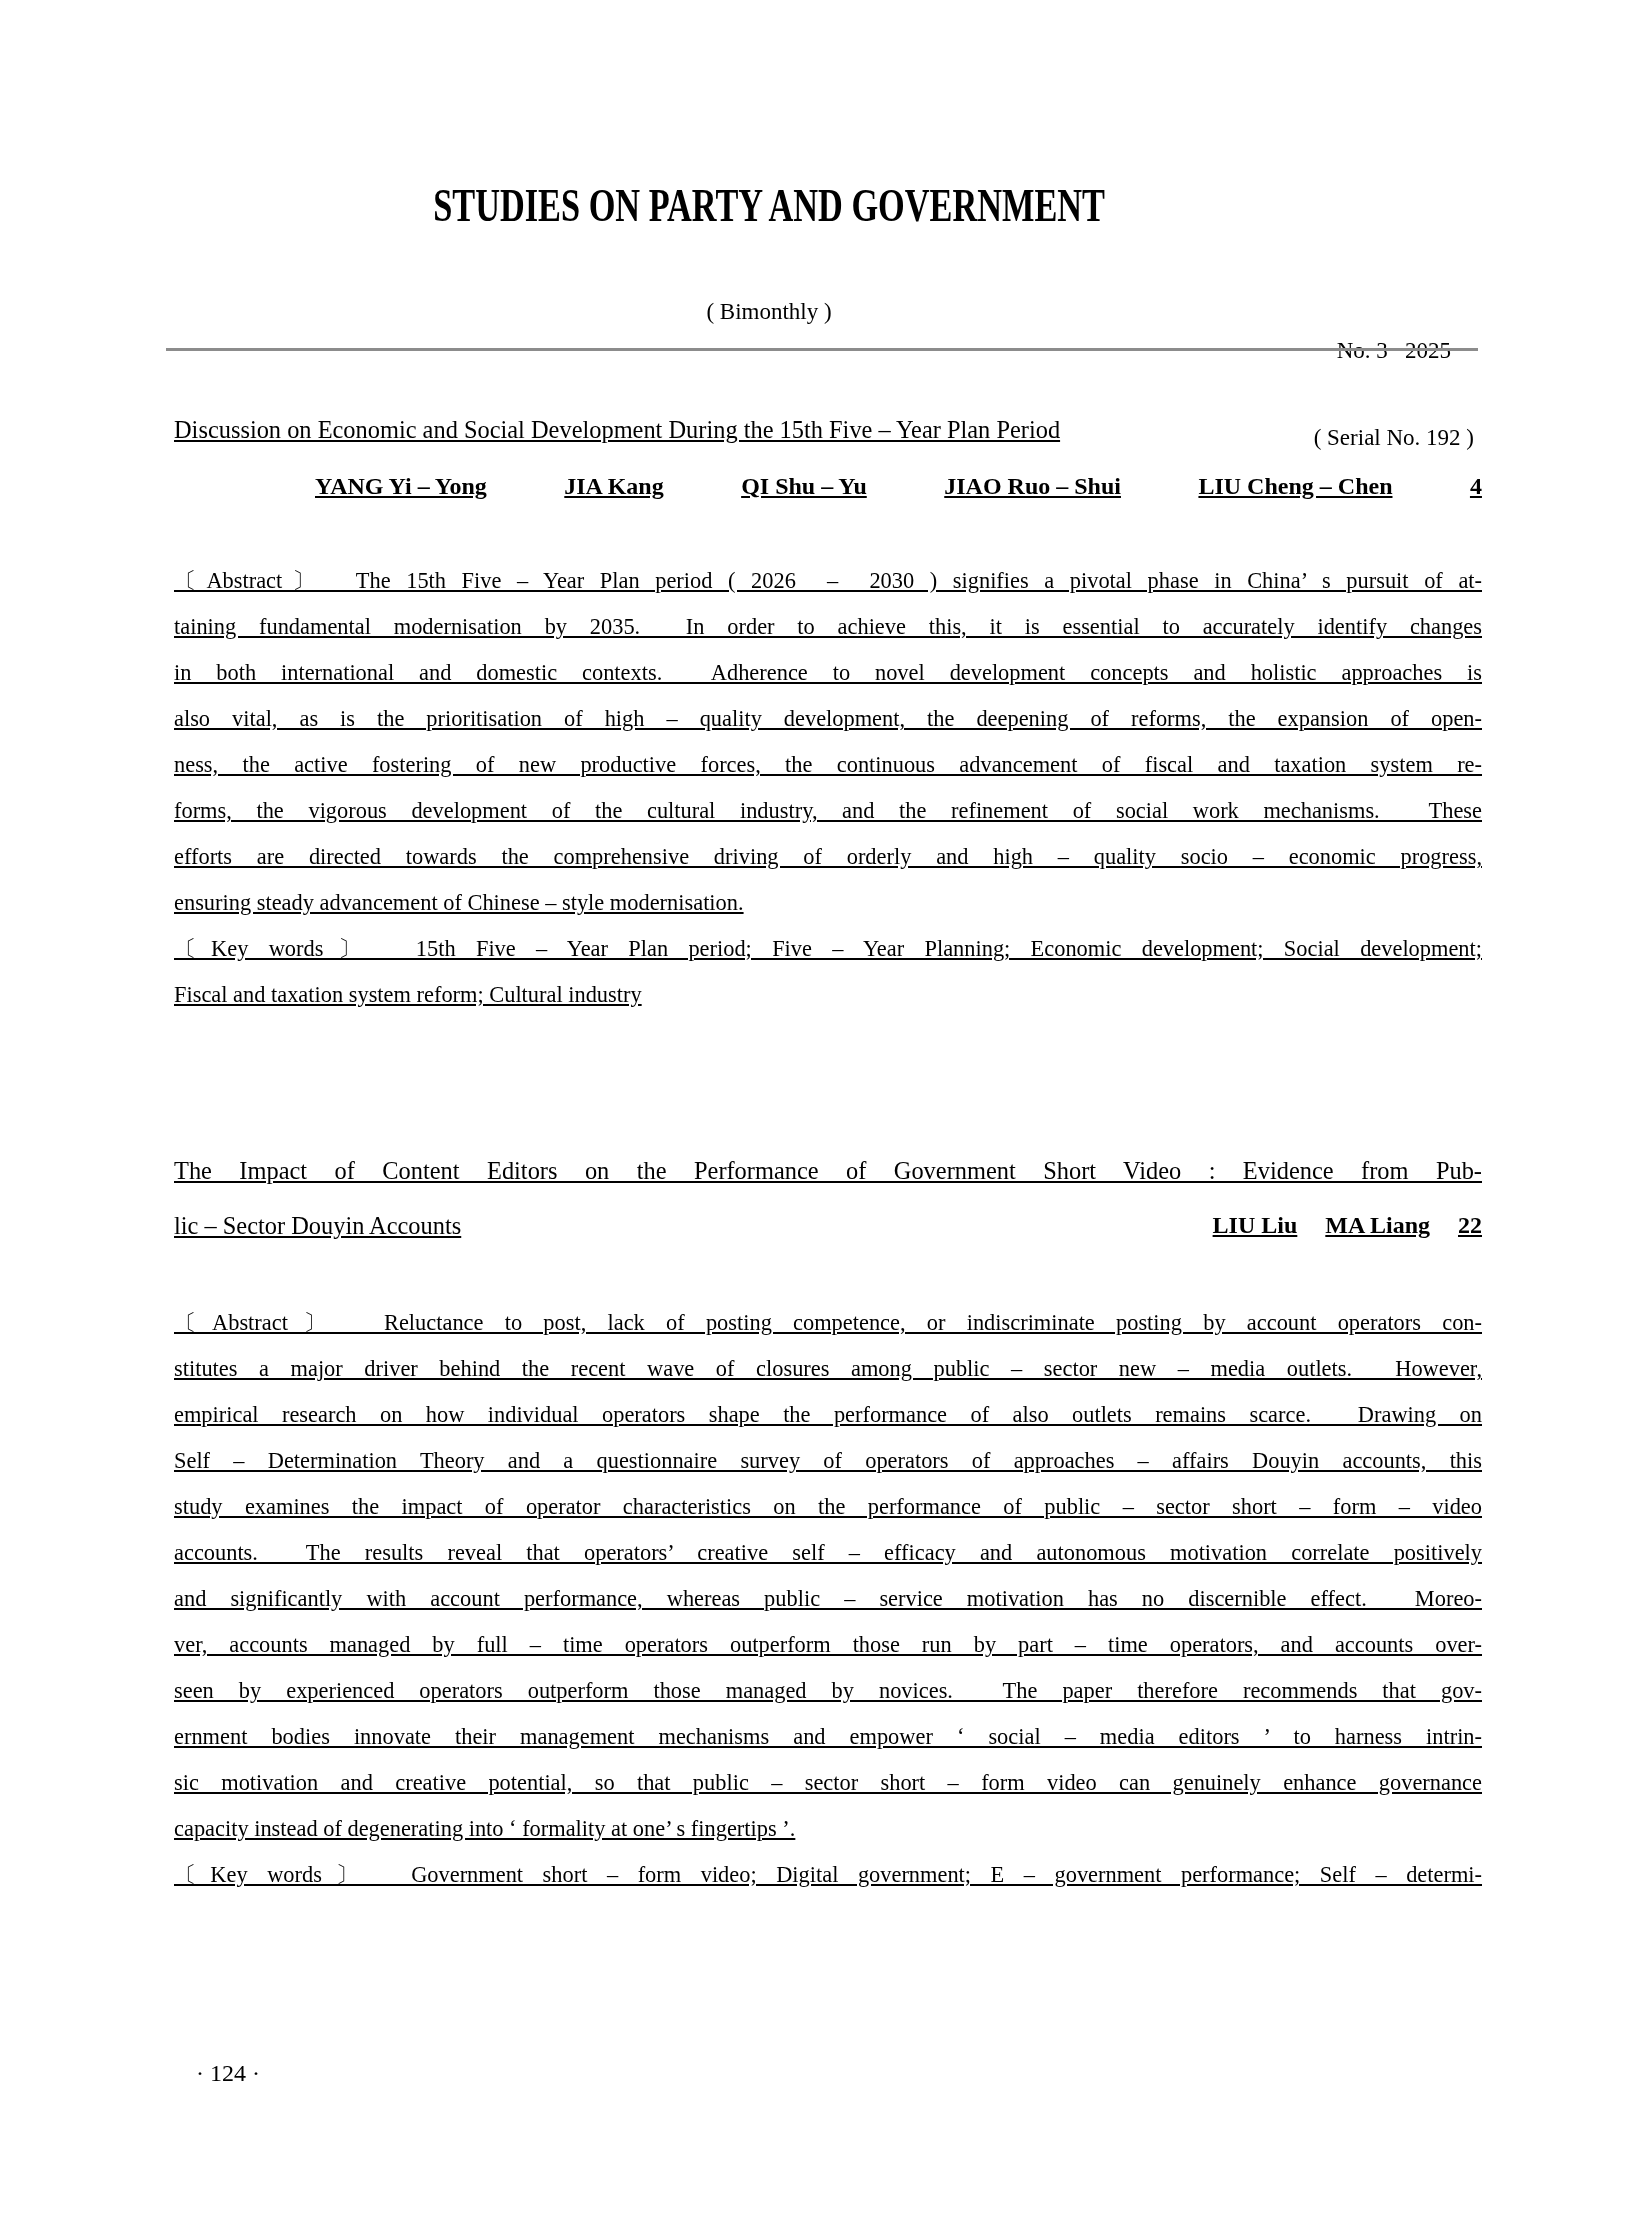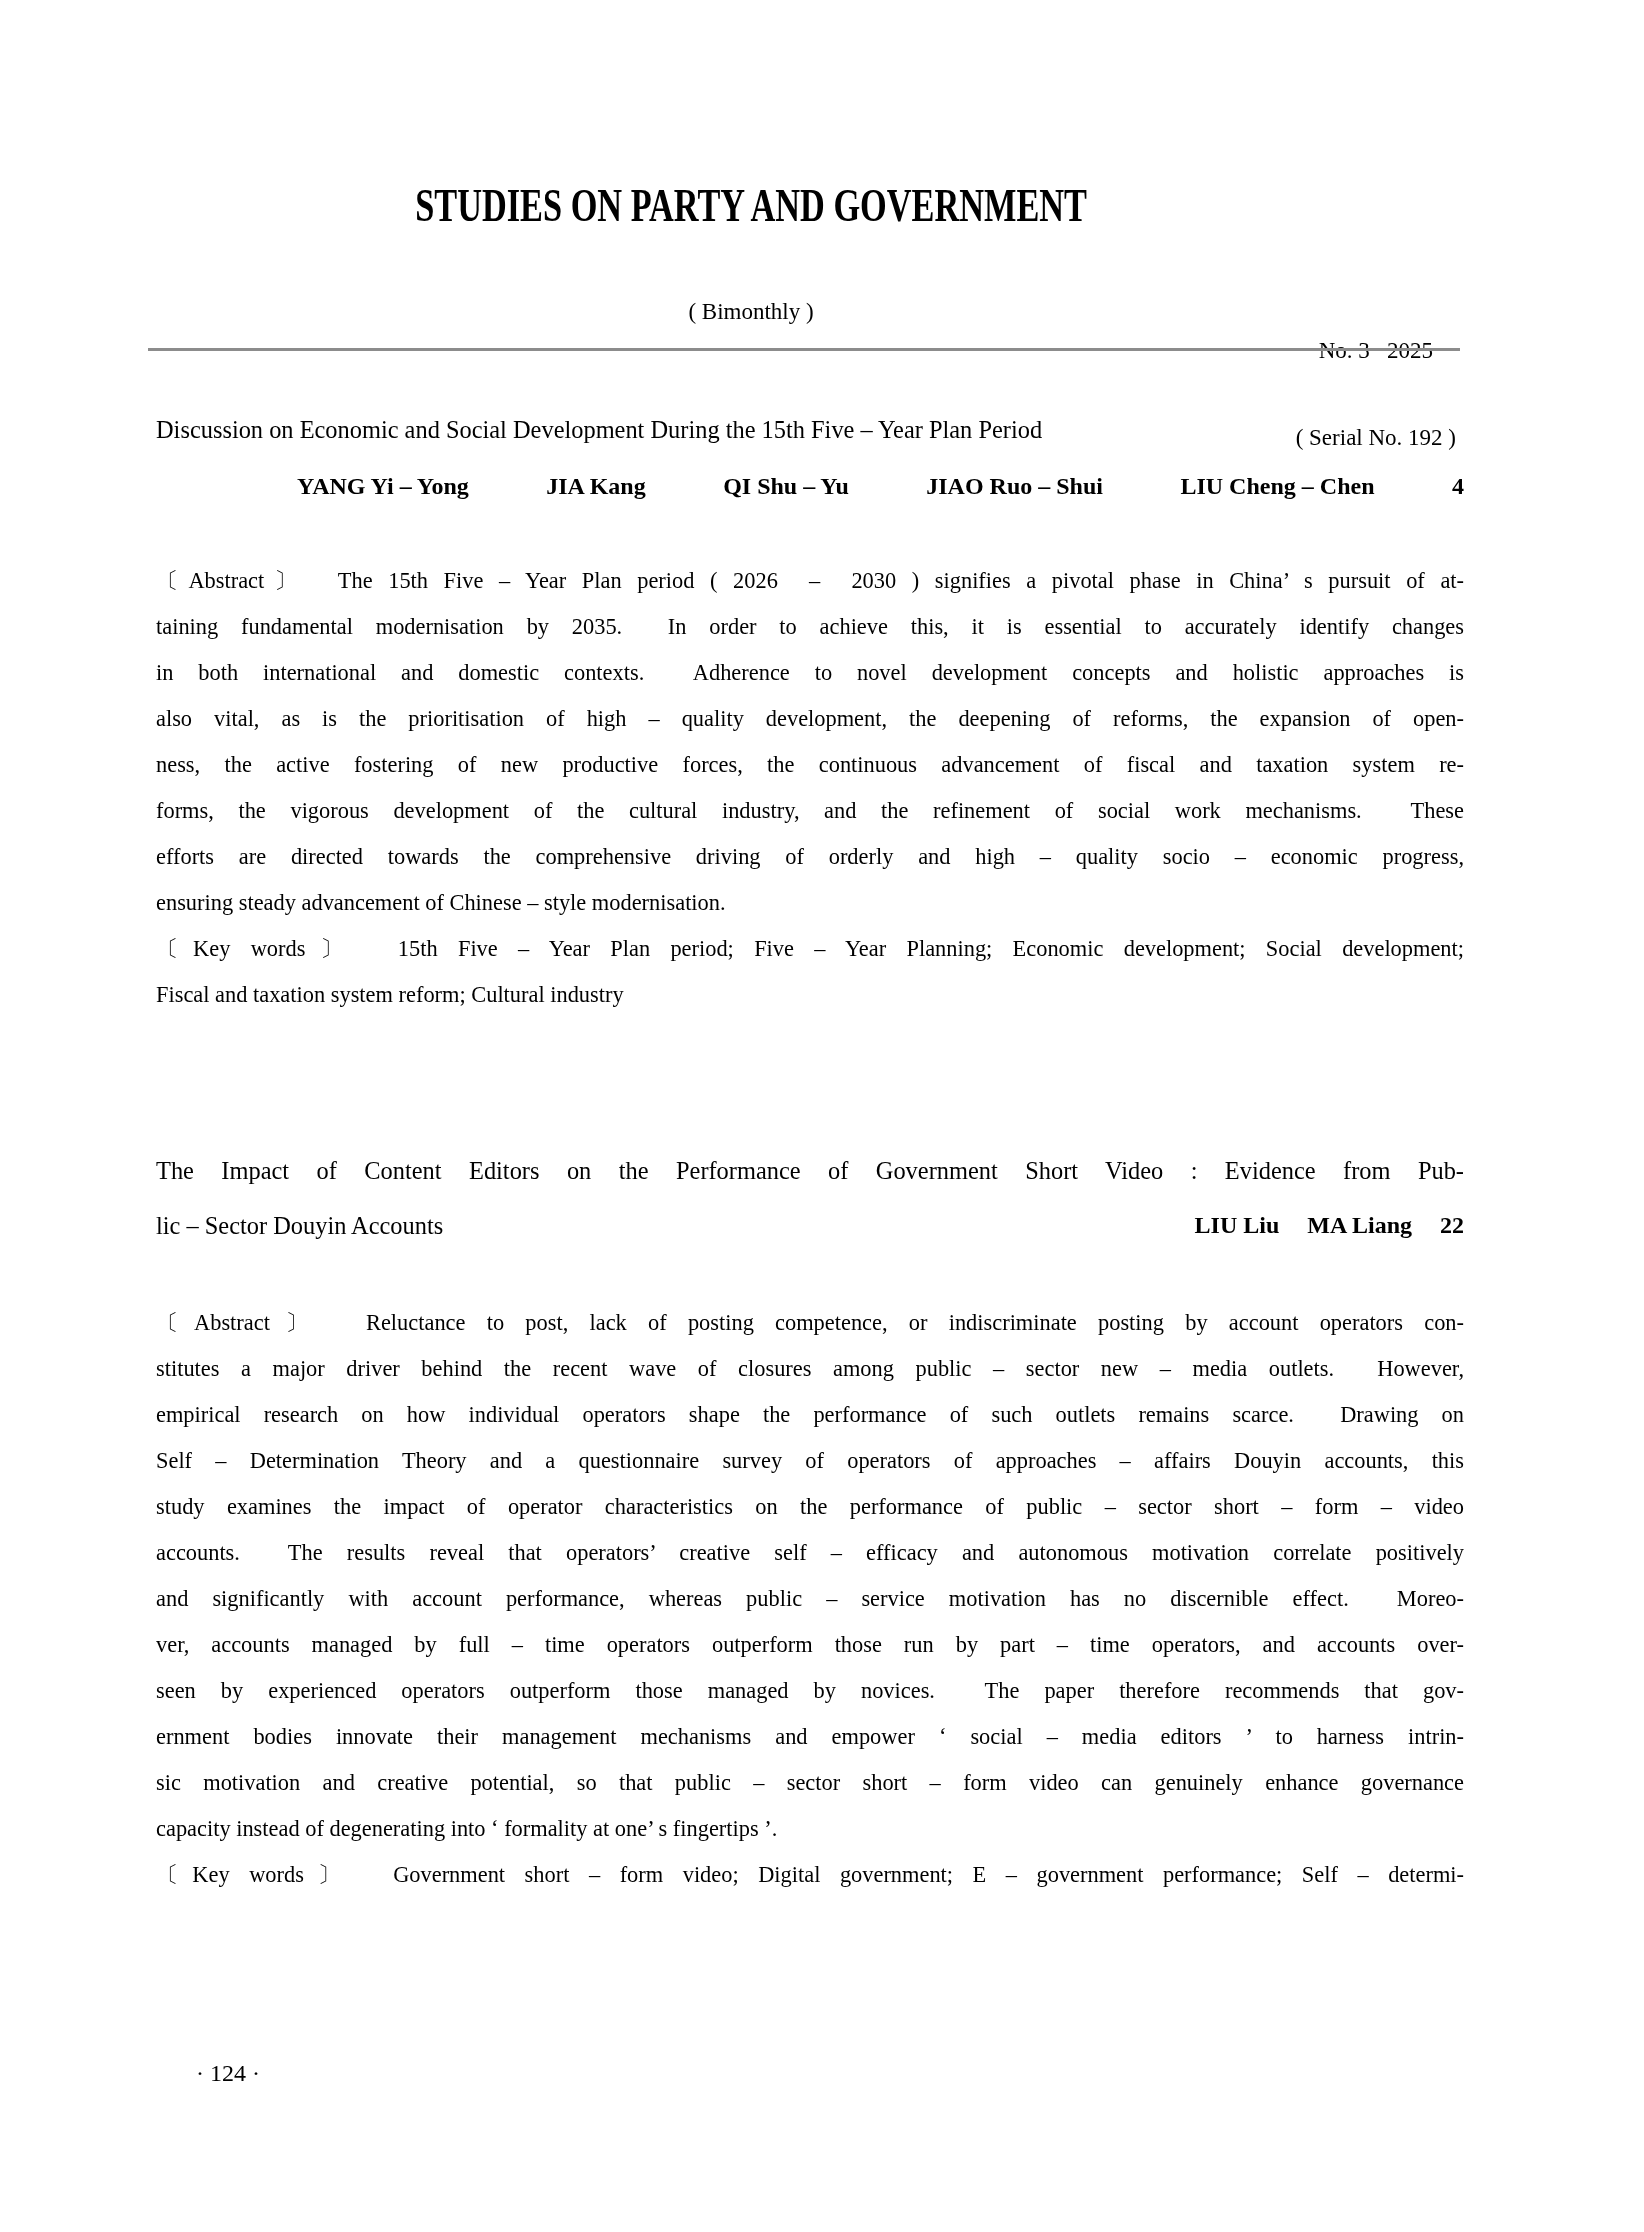--- a/index.html
+++ b/index.html
@@ -5,21 +5,21 @@
   html,body { margin:0; padding:0; background:#e8e8e8; }
   .page {
     position:relative;
     width:1645px; height:2233px;
     margin:0 auto;
     background:#ffffff;
     font-family:"Liberation Serif","DejaVu Serif",serif;
     color:#000;
     overflow:hidden;
   }
-  .content { position:absolute; left:156px; top:0; width:1308px; }
+  .content { position:absolute; left:174px; top:0; width:1308px;text-decoration:underline; }
 
   
   .jtitle-row { margin-top:179px; text-align:center; padding-right:117px; line-height:52px; }
   .jtitle {
     display:inline-block;
     font-weight:bold;
     font-size:47px;
     white-space:nowrap;
     transform:scaleX(0.73);
     transform-origin:center;
@@ -112,21 +112,21 @@
         <span>lic – Sector Douyin Accounts</span>
         <span class="authors2">
           <span>LIU Liu</span>
           <span>MA Liang</span>
           <span>22</span>
         </span>
       </div>
       <div class="block abs2">
           <div class="line j">〔Abstract〕  Reluctance to post, lack of posting competence, or indiscriminate posting by account operators con-</div>
           <div class="line j">stitutes a major driver behind the recent wave of closures among public – sector new – media outlets.  However,</div>
-          <div class="line j">empirical research on how individual operators shape the performance of such outlets remains scarce.  Drawing on</div>
+          <div class="line j">empirical research on how individual operators shape the performance of also outlets remains scarce.  Drawing on</div>
           <div class="line j">Self – Determination Theory and a questionnaire survey of operators of approaches – affairs Douyin accounts, this</div>
           <div class="line j">study examines the impact of operator characteristics on the performance of public – sector short – form – video</div>
           <div class="line j">accounts.  The results reveal that operators’ creative self – efficacy and autonomous motivation correlate positively</div>
           <div class="line j">and significantly with account performance, whereas public – service motivation has no discernible effect.  Moreo-</div>
           <div class="line j">ver, accounts managed by full – time operators outperform those run by part – time operators, and accounts over-</div>
           <div class="line j">seen by experienced operators outperform those managed by novices.  The paper therefore recommends that gov-</div>
           <div class="line j">ernment bodies innovate their management mechanisms and empower ‘ social – media editors ’ to harness intrin-</div>
           <div class="line j">sic motivation and creative potential, so that public – sector short – form video can genuinely enhance governance</div>
           <div class="line">capacity instead of degenerating into ‘ formality at one’ s fingertips ’.</div>
         </div>

